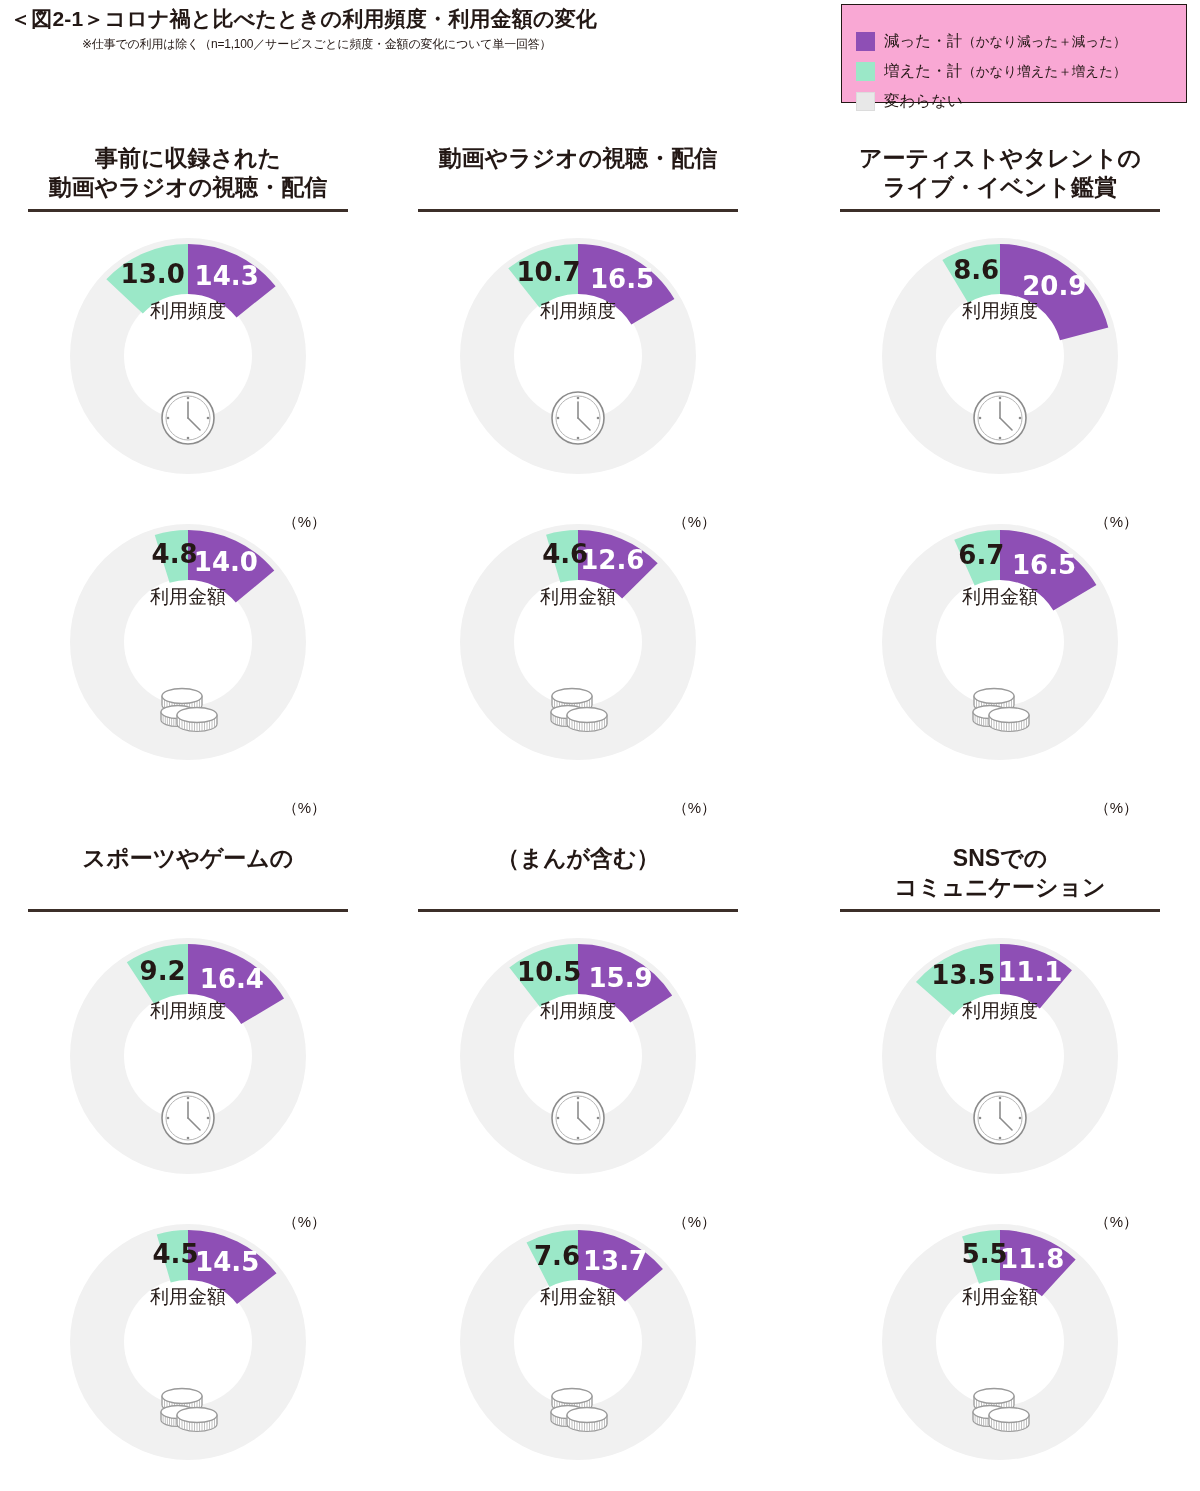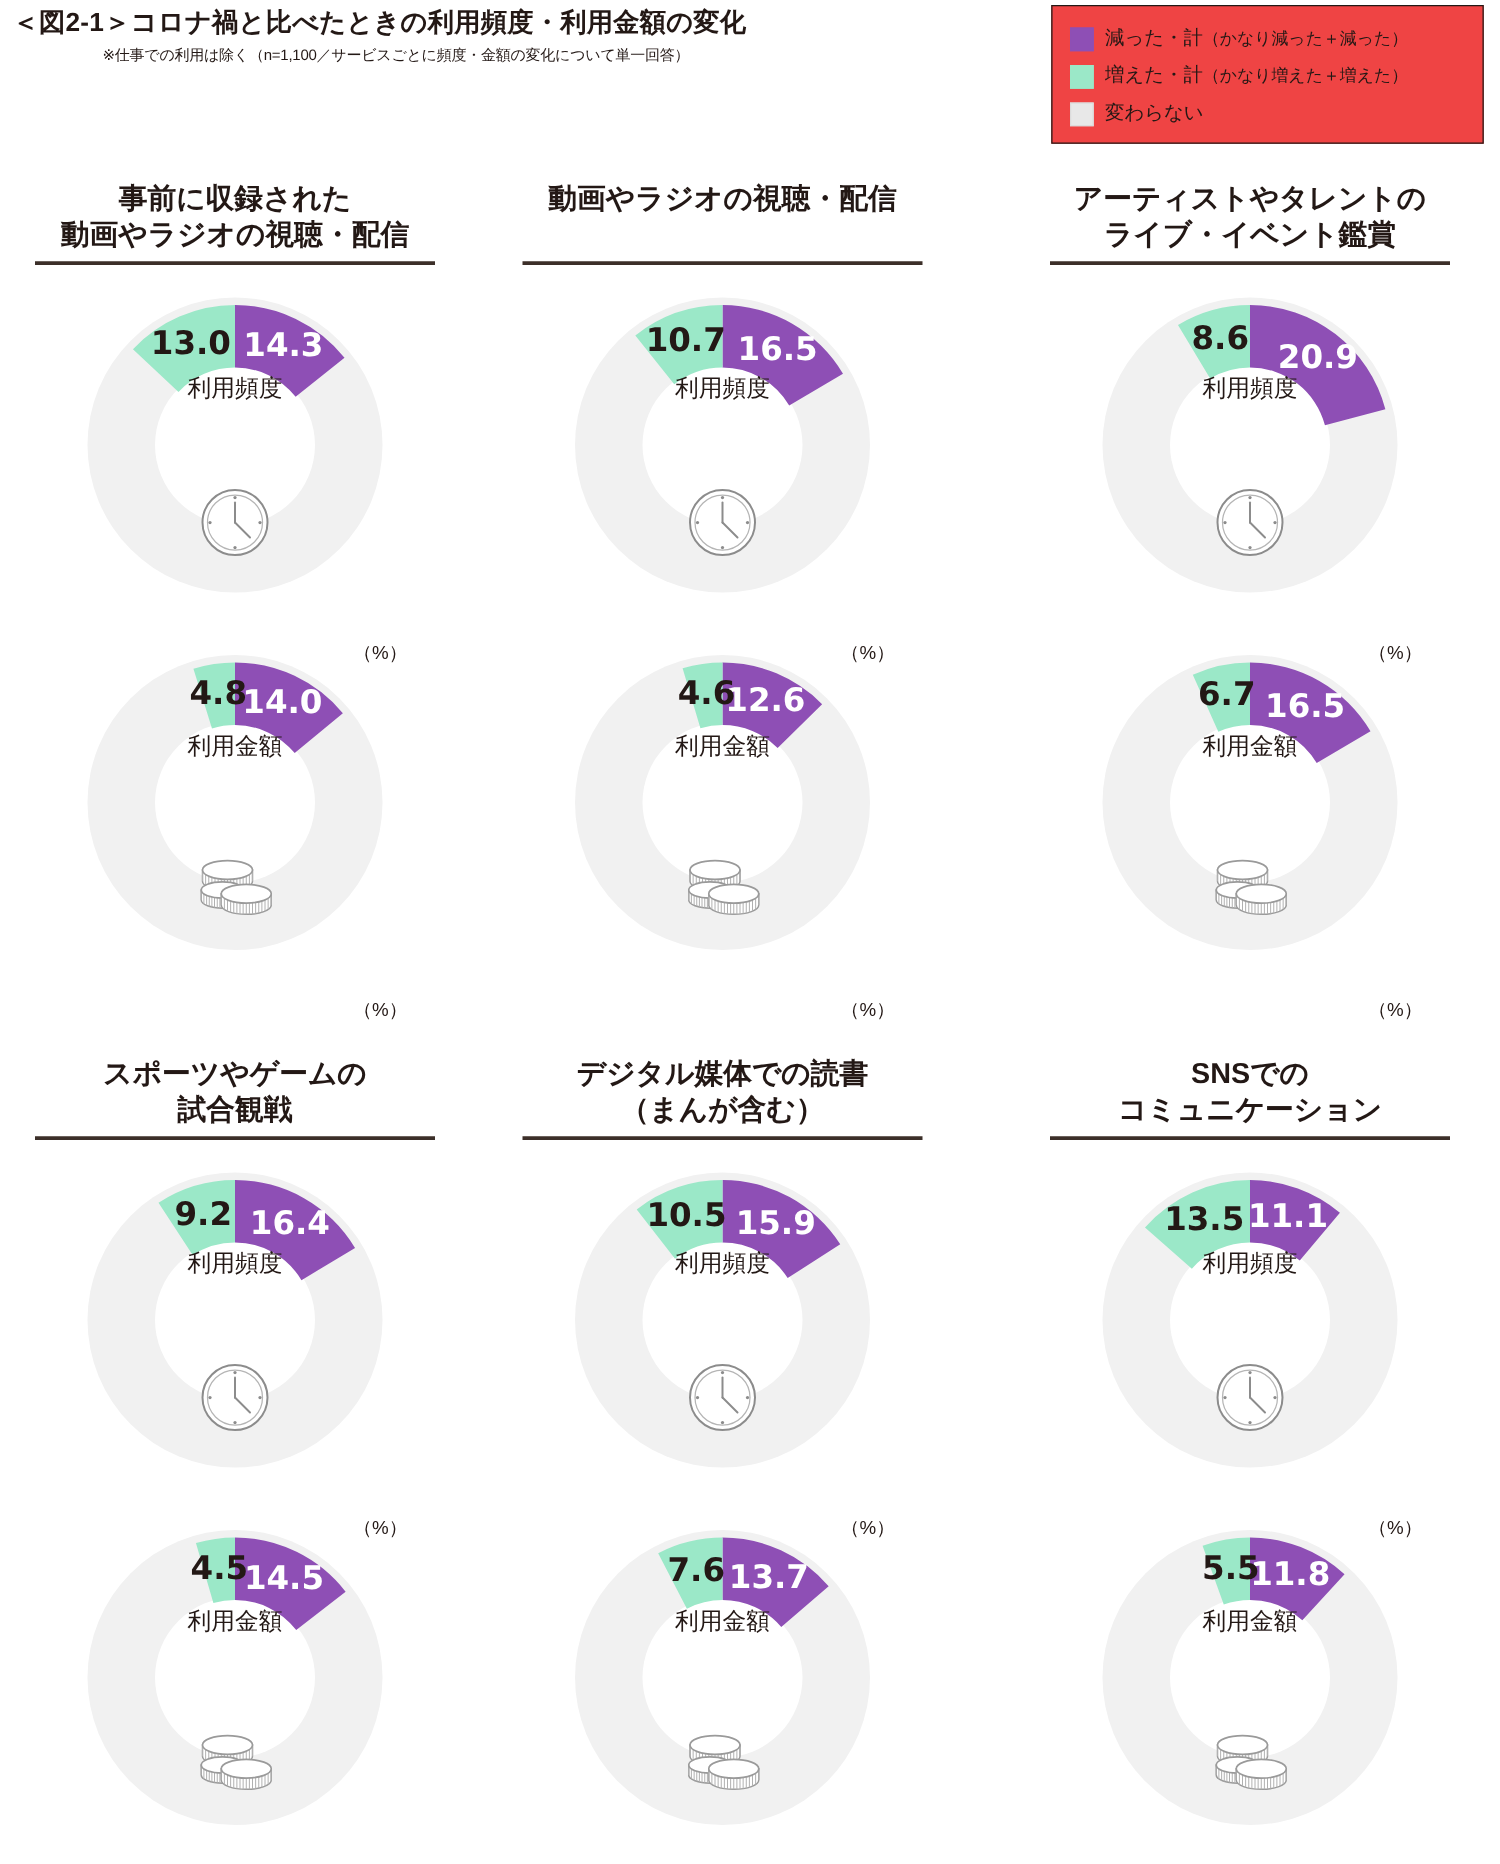--- a/index.html
+++ b/index.html
@@ -20,23 +20,23 @@
   }
   .fig-title{
     font-size:21px;font-weight:bold;letter-spacing:0.2px;
     white-space:nowrap;line-height:1.2;color:#231815;
   }
   .fig-sub{
     font-size:12px;font-weight:normal;letter-spacing:-0.2px;
     margin-top:5px;margin-left:72px;white-space:nowrap;color:#231815;
   }
   .legend-box{
-    position:absolute;left:841px;top:4px;width:346px;height:111px;
-    border:1.5px solid #231815;background:#ef4444;
-    box-sizing:border-box;padding:11px 0 0 14px;
+    position:absolute;left:841px;top:4px;width:346px;height:99px;
+    border:1.5px solid #231815;background:#f9a8d4;
+    box-sizing:border-box;padding:21px 0 0 14px;
   }
   .legend-row{display:flex;align-items:center;height:30px;}
   .swatch{
     width:17px;height:17px;margin-right:9px;flex:none;display:block;
   }
   .legend-label{font-size:15.5px;white-space:nowrap;line-height:1;}
   .legend-label .paren{font-size:13.5px;}
 
   .grid{position:absolute;left:0;top:130px;width:1200px;}
   .panel{
@@ -400,21 +400,20 @@
   </g>
   </g>
   </svg>
         <div class="metric-label">利用金額</div>
         <div class="pct-note">（%）</div>
       </div>
     </div>
     <div class="panel" style="left: 28px; top: 712px;">
       <div class="panel-title">
         <div>スポーツやゲームの</div>
-        <div>試合観戦</div>
       </div>
       <div class="panel-rule" style="border-bottom-color: rgb(60, 47, 41);"></div>
       <div class="donut-wrap" style="position: absolute; left: 0px; top: 66px;">
         <svg width="320" height="330" viewBox="0 0 320 330">
     <circle cx="160" cy="148" r="118" fill="#f1f1f1"></circle>
     <circle cx="160" cy="148" r="64" fill="#ffffff"></circle>
     <path d="M 160 36 A 112 112 0 0 1 256.04298549368906 90.38277221647128 L 213.16665268400644 116.1047489055466 A 62 62 0 0 0 160 86 Z" fill="#8e4fb5"></path>
     <path d="M 98.80383316576187 54.196859515280124 A 112 112 0 0 1 160 36 L 160 86 A 62 62 0 0 0 126.12355050247533 96.07326151738721 Z" fill="#9be8c8"></path>
     <text x="203.9" y="79.6" text-anchor="middle" font-size="26" font-weight="bold" font-family="DejaVu Sans, Liberation Sans, sans-serif" fill="#ffffff">16.4</text>
     <text x="134.6" y="71.7" text-anchor="middle" font-size="26" font-weight="bold" font-family="DejaVu Sans, Liberation Sans, sans-serif" fill="#231815">9.2</text>
@@ -504,21 +503,20 @@
               <line x1="189.0" y1="221.0" x2="189.0" y2="230.0" stroke="#b0b0b0" stroke-width="0.8"></line>
     <ellipse cx="169" cy="221" rx="20" ry="7.5" fill="#fff" stroke="#9a9a9a" stroke-width="1.3"></ellipse>
   </g>
   </g>
   </svg>
         <div class="metric-label">利用金額</div>
       </div>
     </div>
     <div class="panel" style="left: 418px; top: 712px;">
       <div class="panel-title">
-        <div>デジタル媒体での読書</div>
         <div>（まんが含む）</div>
       </div>
       <div class="panel-rule" style="border-bottom-color: rgb(60, 47, 41);"></div>
       <div class="donut-wrap" style="position: absolute; left: 0px; top: 66px;">
         <svg width="320" height="330" viewBox="0 0 320 330">
     <circle cx="160" cy="148" r="118" fill="#f1f1f1"></circle>
     <circle cx="160" cy="148" r="64" fill="#ffffff"></circle>
     <path d="M 160 36 A 112 112 0 0 1 254.18579321739495 87.39441976178992 L 212.1385641024865 114.45048236813369 A 62 62 0 0 0 160 86 Z" fill="#8e4fb5"></path>
     <path d="M 91.35440999086663 59.502638613922684 A 112 112 0 0 1 160 36 L 160 86 A 62 62 0 0 0 121.99976267351545 99.01038923270721 Z" fill="#9be8c8"></path>
     <text x="202.6" y="78.9" text-anchor="middle" font-size="26" font-weight="bold" font-family="DejaVu Sans, Liberation Sans, sans-serif" fill="#ffffff">15.9</text>

